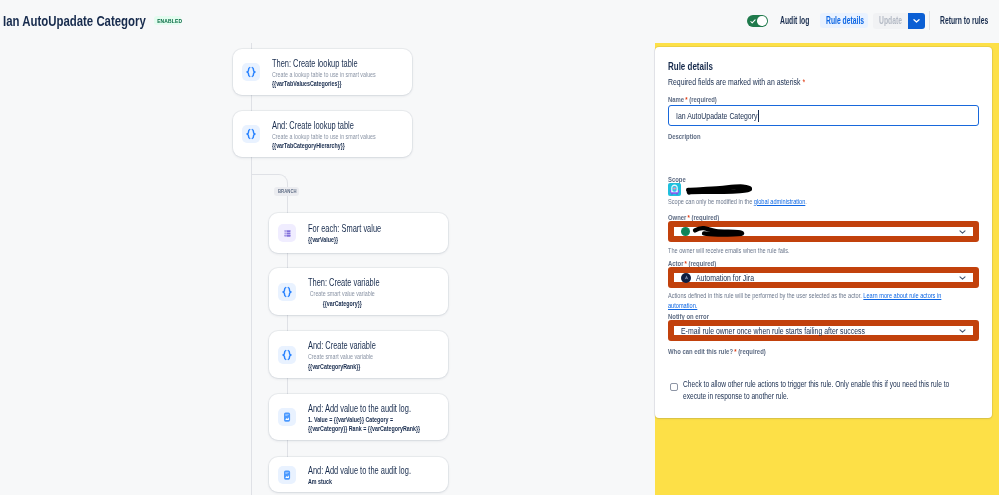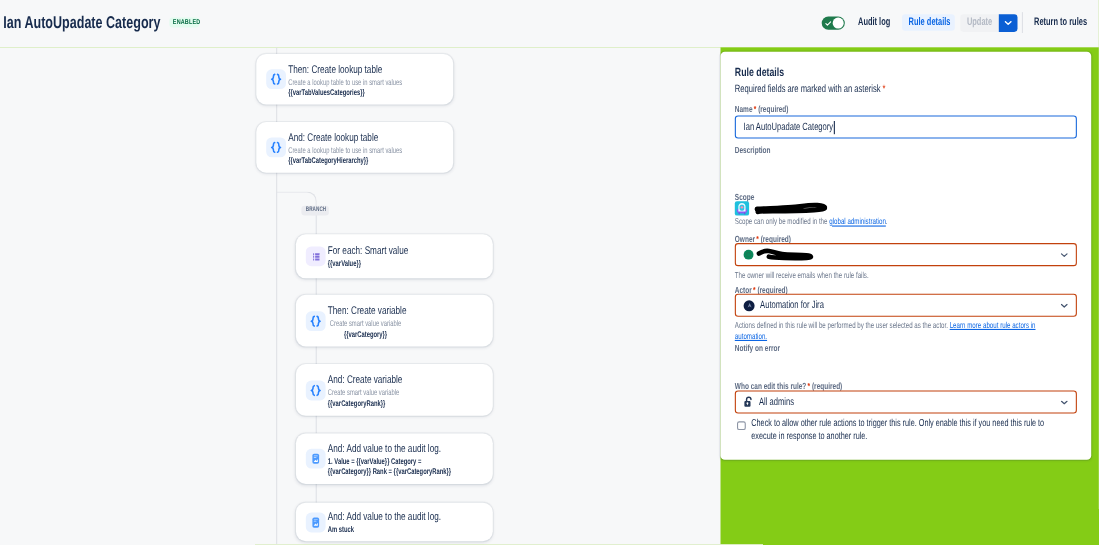--- a/index.html
+++ b/index.html
@@ -1,19 +1,19 @@
 <!DOCTYPE html>
 <html><head>
 <meta charset="utf-8">
 <title>Rule details</title>
 <style>
   html,body{margin:0;padding:0;}
   body{width:999px;height:495px;overflow:hidden;background:#f7f8f9;
        font-family:"Liberation Sans",sans-serif;-webkit-font-smoothing:antialiased;}
-  .page{position:relative;width:999px;height:495px;background:#84cc16;}
+  .page{position:relative;width:999px;height:495px;background:#fde047;}
 
   
   .header{position:absolute;left:0;top:0;width:999px;height:43px;background:#f7f8f9;}
   .hdr-title{position:absolute;left:3px;top:12.6px;font-size:15.5px;font-weight:700;color:#172b4d;
              white-space:nowrap;transform:scaleX(.736);transform-origin:0 0;line-height:16px;}
   .hdr-badge{position:absolute;left:154px;top:16px;background:#e3fcef;color:#076b43;width:27px;height:9px;
              font-size:6.2px;font-weight:700;letter-spacing:.2px;border-radius:3px;line-height:9.5px;text-align:center;
              box-sizing:border-box;}
   .hdr-badge span{display:inline-block;transform:scaleX(.80);transform-origin:50% 50%;white-space:nowrap;}
   .toggle{position:absolute;left:747px;top:15px;width:21px;height:12px;border-radius:7px;background:#1f7a4c;
@@ -29,21 +29,21 @@
   .btn-drop{position:absolute;left:908px;top:13px;width:17px;height:16px;background:#0b5fd4;border-radius:0 3px 3px 0;display:flex;align-items:center;justify-content:center;}
   .divider{position:absolute;left:929px;top:11px;width:1px;height:19px;background:#dfe1e6;}
   .btn-ret{left:940px;top:15px;color:#172b4d;font-weight:600;line-height:12px;}
 
   
   .canvas{position:absolute;left:0;top:43px;width:655px;height:452px;background:#f7f8f9;overflow:hidden;}
   .card{position:absolute;background:#fff;border-radius:9px;
         box-shadow:0 0 0 1px rgba(9,30,66,.05), 0 1px 3px rgba(9,30,66,.10);
         display:flex;align-items:center;box-sizing:border-box;}
   .card .ic{width:18px;height:18px;border-radius:5px;flex:0 0 18px;display:flex;align-items:center;justify-content:center;}
-  .card .body{margin-left:2px;margin-top:2px;}
+  .card .body{margin-left:12px;margin-top:2px;}
   .card .t{font-size:10.2px;color:#172b4d;line-height:12px;white-space:nowrap;
            transform:scaleX(.73);transform-origin:0 50%;}
   .card .s{font-size:7.6px;color:#8993a4;line-height:9.5px;white-space:nowrap;
            transform:scaleX(.70);transform-origin:0 50%;}
   .card .v{font-size:7.6px;color:#172b4d;font-weight:700;line-height:9.5px;white-space:nowrap;
            transform:scaleX(.70);transform-origin:0 50%;}
   .card .v.wrap{white-space:normal;width:162px;}
   .vline{position:absolute;width:1px;background:#dfe1e6;}
   .elbow2{position:absolute;border-top:1px solid #dfe1e6;border-right:1px solid #dfe1e6;
          border-top-right-radius:9px;}
@@ -56,21 +56,21 @@
   .panel{position:absolute;left:655px;top:47px;width:337px;height:371px;background:#fff;border-radius:4px;
          box-sizing:border-box;box-shadow:0 0 0 1px rgba(9,30,66,.07), 0 1px 2px rgba(9,30,66,.10);}
   .pa{position:absolute;}
   .p-title{left:13px;top:13px;font-size:10.8px;font-weight:700;color:#172b4d;line-height:13px;
            transform:scaleX(.74);transform-origin:0 50%;white-space:nowrap;}
   .p-req{left:13px;top:29px;font-size:9.6px;color:#172b4d;line-height:12px;
          transform:scaleX(.72);transform-origin:0 50%;white-space:nowrap;}
   .ast{color:#de350b;}
   .lbl{font-size:8.1px;color:#5e6c84;font-weight:600;line-height:10px;left:13px;
        transform:scaleX(.73);transform-origin:0 50%;white-space:nowrap;}
-  .field{box-sizing:border-box;left:13px;width:311px;border:1px solid #c2410c;border-radius:3px;
+  .field{box-sizing:border-box;left:13px;width:311px;border:6px solid #c2410c;border-radius:3px;
          background:#fff;display:flex;align-items:center;padding:0 7px;}
   .field.focus{border:1.4px solid #1868db;}
   .ftxt{font-size:9.6px;color:#172b4d;line-height:11px;transform:scaleX(.72);transform-origin:0 50%;white-space:nowrap;}
   .field.focus{position:relative;}
   .caret{position:absolute;left:89px;top:4px;width:1px;height:12px;background:#172b4d;}
   .helper{font-size:7.8px;color:#6b778c;line-height:9.6px;left:13px;width:407px;
           transform:scaleX(.72);transform-origin:0 0;}
   .link{color:#0c66e4;text-decoration:underline;}
   .sel-arrow{margin-left:auto;display:flex;align-items:center;line-height:0;}
   .desc{box-sizing:border-box;left:13px;width:311px;height:28px;border:1px solid #b9c0cc;border-radius:3px;}
@@ -292,36 +292,28 @@
       <span class="ftxt" style="margin-left:5px;">Automation for Jira</span>
       <span class="sel-arrow">
         <svg width="7" height="4" viewBox="0 0 7 4">
             <path d="M1 0.8 L3.5 3.1 L6 0.8" stroke="#44546f" stroke-width="1.1" fill="none" stroke-linecap="round" stroke-linejoin="round"></path>
           </svg>
       </span>
     </div>
     <div class="pa helper" style="top:244px"><span>Actions defined in this rule will be performed by the user selected as the actor. </span><span class="link">Learn more about rule actors in automation.</span></div>
 
     <div class="pa lbl" style="top:265px">Notify on error</div>
-
-    <div class="pa lbl" style="top:300px"><span>Who can edit this rule?</span><span class="ast"> *</span> <span>(required)</span></div>
-    <div class="pa field" style="top:308px;height:21px">
-      <span style="line-height:0;">
-        <svg width="9" height="11" viewBox="0 0 9 11">
-            <path d="M2.7 4.8 L2.7 3.1 C2.7 2.0 3.6 1.1 4.7 1.1 C5.8 1.1 6.7 2.0 6.7 3.1" stroke="#253858" stroke-width="1.3" fill="none" stroke-linecap="round"></path>
-            <rect x="0.7" y="4.6" width="5.6" height="5.1" rx="0.9" fill="#253858"></rect>
-            <circle cx="3.5" cy="6.5" r="0.85" fill="#fff"></circle>
-            <rect x="3.15" y="6.4" width="0.7" height="1.9" rx="0.35" fill="#fff"></rect>
-          </svg>
-      </span>
-      <span class="ftxt" style="margin-left:5px;">All admins</span>
+    <div class="pa field" style="top:273px;height:21px">
+      <span class="ftxt">E-mail rule owner once when rule starts failing after success</span>
       <span class="sel-arrow">
         <svg width="7" height="4" viewBox="0 0 7 4">
             <path d="M1 0.8 L3.5 3.1 L6 0.8" stroke="#44546f" stroke-width="1.1" fill="none" stroke-linecap="round" stroke-linejoin="round"></path>
           </svg>
       </span>
     </div>
 
+    <div class="pa lbl" style="top:300px"><span>Who can edit this rule?</span><span class="ast"> *</span> <span>(required)</span></div>
+
     <div class="pa cb" style="top:336px"></div>
     <div class="pa cb-txt" style="top:332px">Check to allow other rule actions to trigger this rule. Only enable this if you need this rule to execute in response to another rule.</div>
   </div>
 
 </div>
 
 </body></html>

